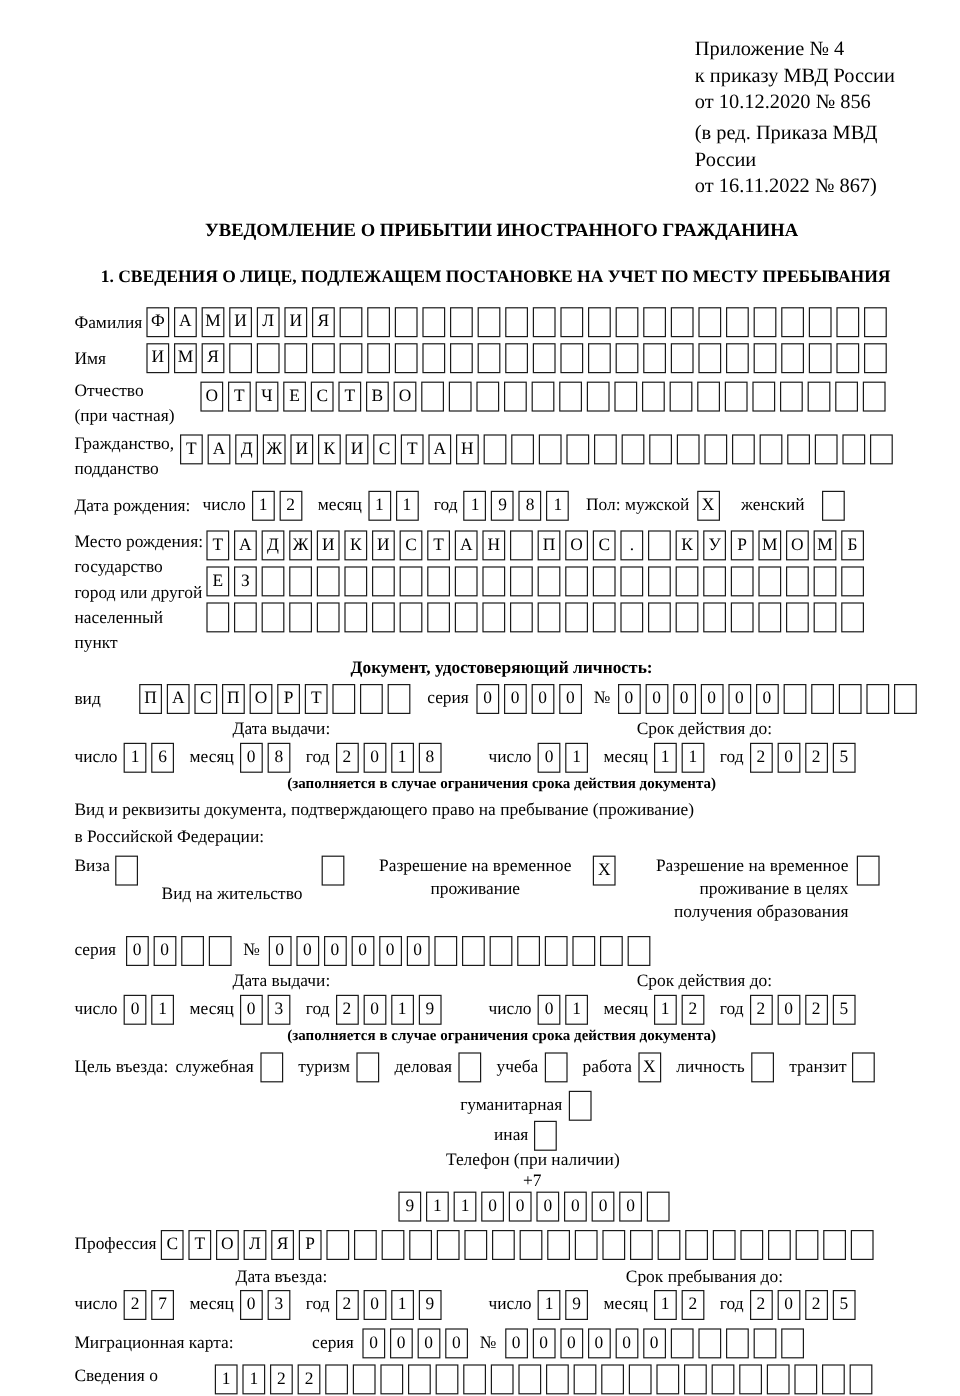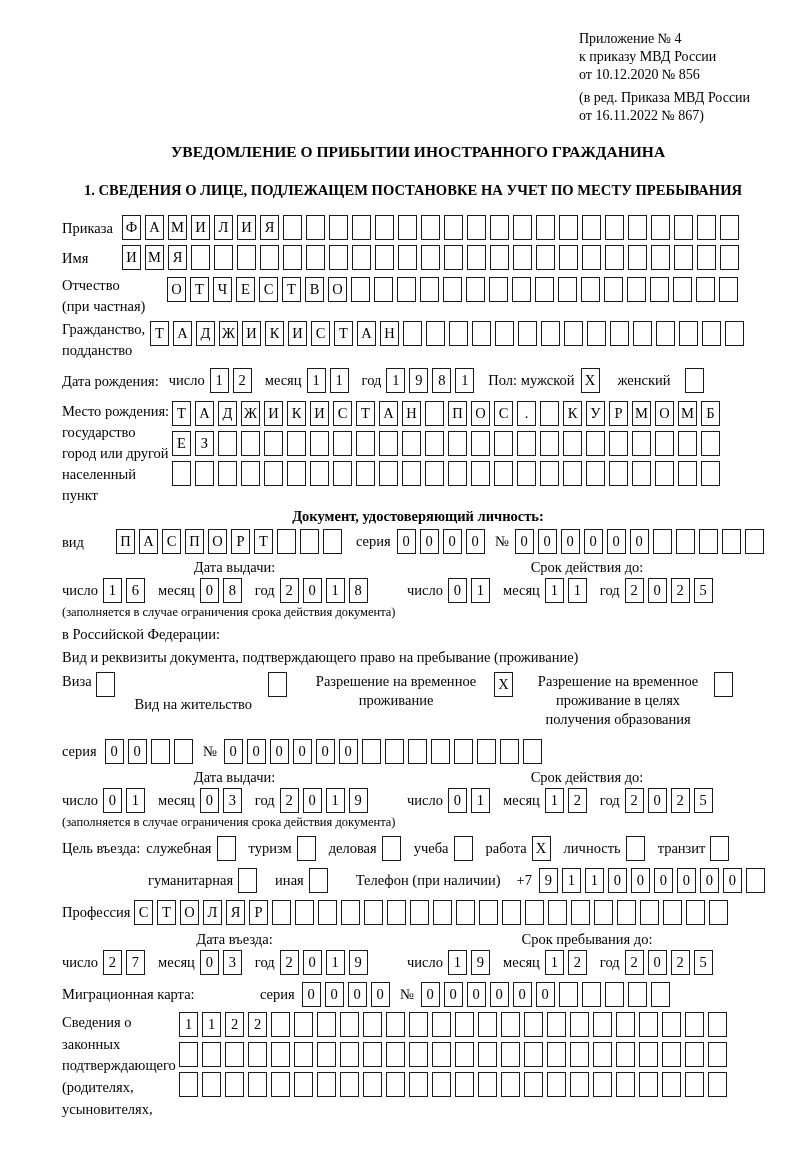--- a/index.html
+++ b/index.html
@@ -1,19 +1,19 @@
 <!DOCTYPE html>
 <html><head>
 <meta charset="utf-8">
 <style>
   html,body{margin:0;padding:0;background:#fff;}
   body{width:800px;height:1163px;overflow:hidden;color:#000;
        font-family:"Liberation Serif","DejaVu Serif",serif;font-size:14.5px;}
   .page{padding:30px 26px 0 62px;box-sizing:border-box;}
-  .hdr-right{margin-left:auto;width:195px;font-size:14px;line-height:1.28;}
+  .hdr-right{margin-left:auto;width:195px;font-size:17px;line-height:1.28;}
   .hdr-gap{height:5px;}
   .forma{text-align:right;font-weight:bold;font-size:15px;margin-top:14px;padding-right:28px;letter-spacing:.5px;}
   .title{ text-align:center;font-weight:bold;font-size:15.5px;line-height:1.4;margin-top:16px;}
   .blank-underline{display:inline-block;width:60px;border-bottom:2px solid #222;height:12px;margin-left:8px;}
   .section-h{font-weight:bold;font-size:14.6px;text-align:center;margin:20px 0 16px -10px;white-space:nowrap;}
   .row{display:flex;align-items:center;margin-bottom:5px;}
   .row-top{display:flex;align-items:flex-start;margin-bottom:2px;}
   .lbl{flex:none;line-height:1.25;}
   .lbl2{line-height:1.45;}
   .cells{display:flex;flex:none;}
@@ -24,21 +24,21 @@
   .stack .cells{margin-bottom:5px;}
   .doc-head{font-weight:bold;text-align:center;margin:2px 0 4px 0;}
   .dhead{display:flex;margin-bottom:2px;}
   .dhead .dh-l{width:345px;text-align:center;}
   .dhead .dh-r{width:360px;text-align:center;}
   .drow{display:flex;align-items:center;margin-bottom:2px;}
   .dgrp{display:flex;align-items:center;}
   .dgrp .glbl{margin-right:5px;}
   .dgrp .gsep{margin-left:9px;margin-right:5px;}
   .dleft{width:345px;}
-  .note-r{font-size:12.5px;text-align:left;margin-bottom:6px;}
+  .note-r{font-size:12.5px;text-align:center;margin-bottom:6px;font-weight:bold;}
   .plain{margin-bottom:6px;}
   .opts{display:flex;align-items:flex-start;margin:4px 0 10px 0;}
   .opt-lbl{line-height:1.3;}
   .wrap-c{text-align:center;line-height:1.3;}
   .bx{margin-left:7px;margin-top:0;}
   .purpose-line{display:flex;align-items:center;margin-bottom:7px;}
   .pair{display:flex;align-items:center;margin-right:9px;}
   .pair .opt-lbl{margin-right:5px;}
   .rep{display:flex;align-items:flex-start;margin-top:4px;}
   .rep-lbl{width:117px;line-height:1.5;flex:none;}
@@ -60,21 +60,21 @@
   </div>
 
 
   <div class="title">
     <div>УВЕДОМЛЕНИЕ О ПРИБЫТИИ ИНОСТРАННОГО ГРАЖДАНИНА</div>
   </div>
 
   <div class="section-h">1. СВЕДЕНИЯ О ЛИЦЕ, ПОДЛЕЖАЩЕМ ПОСТАНОВКЕ НА УЧЕТ ПО МЕСТУ ПРЕБЫВАНИЯ</div>
 
   <div class="row">
-    <span class="lbl w60">Приказа</span>
+    <span class="lbl w60">Фамилия</span>
     <span class="cells">
         <span class="cell">Ф</span>
         <span class="cell">А</span>
         <span class="cell">М</span>
         <span class="cell">И</span>
         <span class="cell">Л</span>
         <span class="cell">И</span>
         <span class="cell">Я</span>
         <span class="cell"></span>
         <span class="cell"></span>
@@ -402,37 +402,37 @@
       <span class="cells">
           <span class="cell">2</span>
           <span class="cell">0</span>
           <span class="cell">2</span>
           <span class="cell">5</span>
         </span>
     </span>
   </div>
   <div class="note-r">(заполняется в случае ограничения срока действия документа)</div>
 
+  <div class="plain">Вид и реквизиты документа, подтверждающего право на пребывание (проживание)</div>
   <div class="plain">в Российской Федерации:</div>
-  <div class="plain">Вид и реквизиты документа, подтверждающего право на пребывание (проживание)</div>
 
   <div class="opts">
     <span class="opt-lbl">Виза</span>
     <span class="cells bx" style="margin-left:4px;">
         <span class="cell"></span>
       </span>
     <span class="opt-lbl" style="margin-left:16px;margin-top:23px;">Вид на жительство</span>
     <span class="cells bx" style="margin-left:16px;">
         <span class="cell"></span>
       </span>
     <span class="opt-lbl wrap-c" style="margin-left:14px;width:182px;">Разрешение на временное проживание</span>
     <span class="cells bx">
         <span class="cell">X</span>
       </span>
-    <span class="opt-lbl wrap-c" style="margin-left:12px;width:178px;">Разрешение на временное проживание в целях получения образования</span>
+    <span class="opt-lbl wrap-c" style="margin-left:12px;width:178px;text-align:right;">Разрешение на временное проживание в целях получения образования</span>
     <span class="cells bx">
         <span class="cell"></span>
       </span>
   </div>
 
   <div class="row">
     <span class="lbl" style="margin-right:8px;">серия</span>
     <span class="cells">
         <span class="cell">0</span>
         <span class="cell">0</span>
@@ -542,21 +542,21 @@
           <span class="cell"></span>
         </span>
       </span>
     <span class="pair" style="margin-right:0;">
         <span class="opt-lbl">транзит</span>
       <span class="cells">
           <span class="cell"></span>
         </span>
       </span>
   </div>
-  <div class="purpose-line" style="margin-left:86px;">
+  <div class="purpose-line" style="margin-left:58px;flex-direction:column;">
     <span class="pair" style="margin-right:14px;">
         <span class="opt-lbl">гуманитарная</span>
       <span class="cells">
           <span class="cell"></span>
         </span>
       </span>
     <span class="pair" style="margin-right:14px;">
         <span class="opt-lbl">иная</span>
       <span class="cells">
           <span class="cell"></span>

